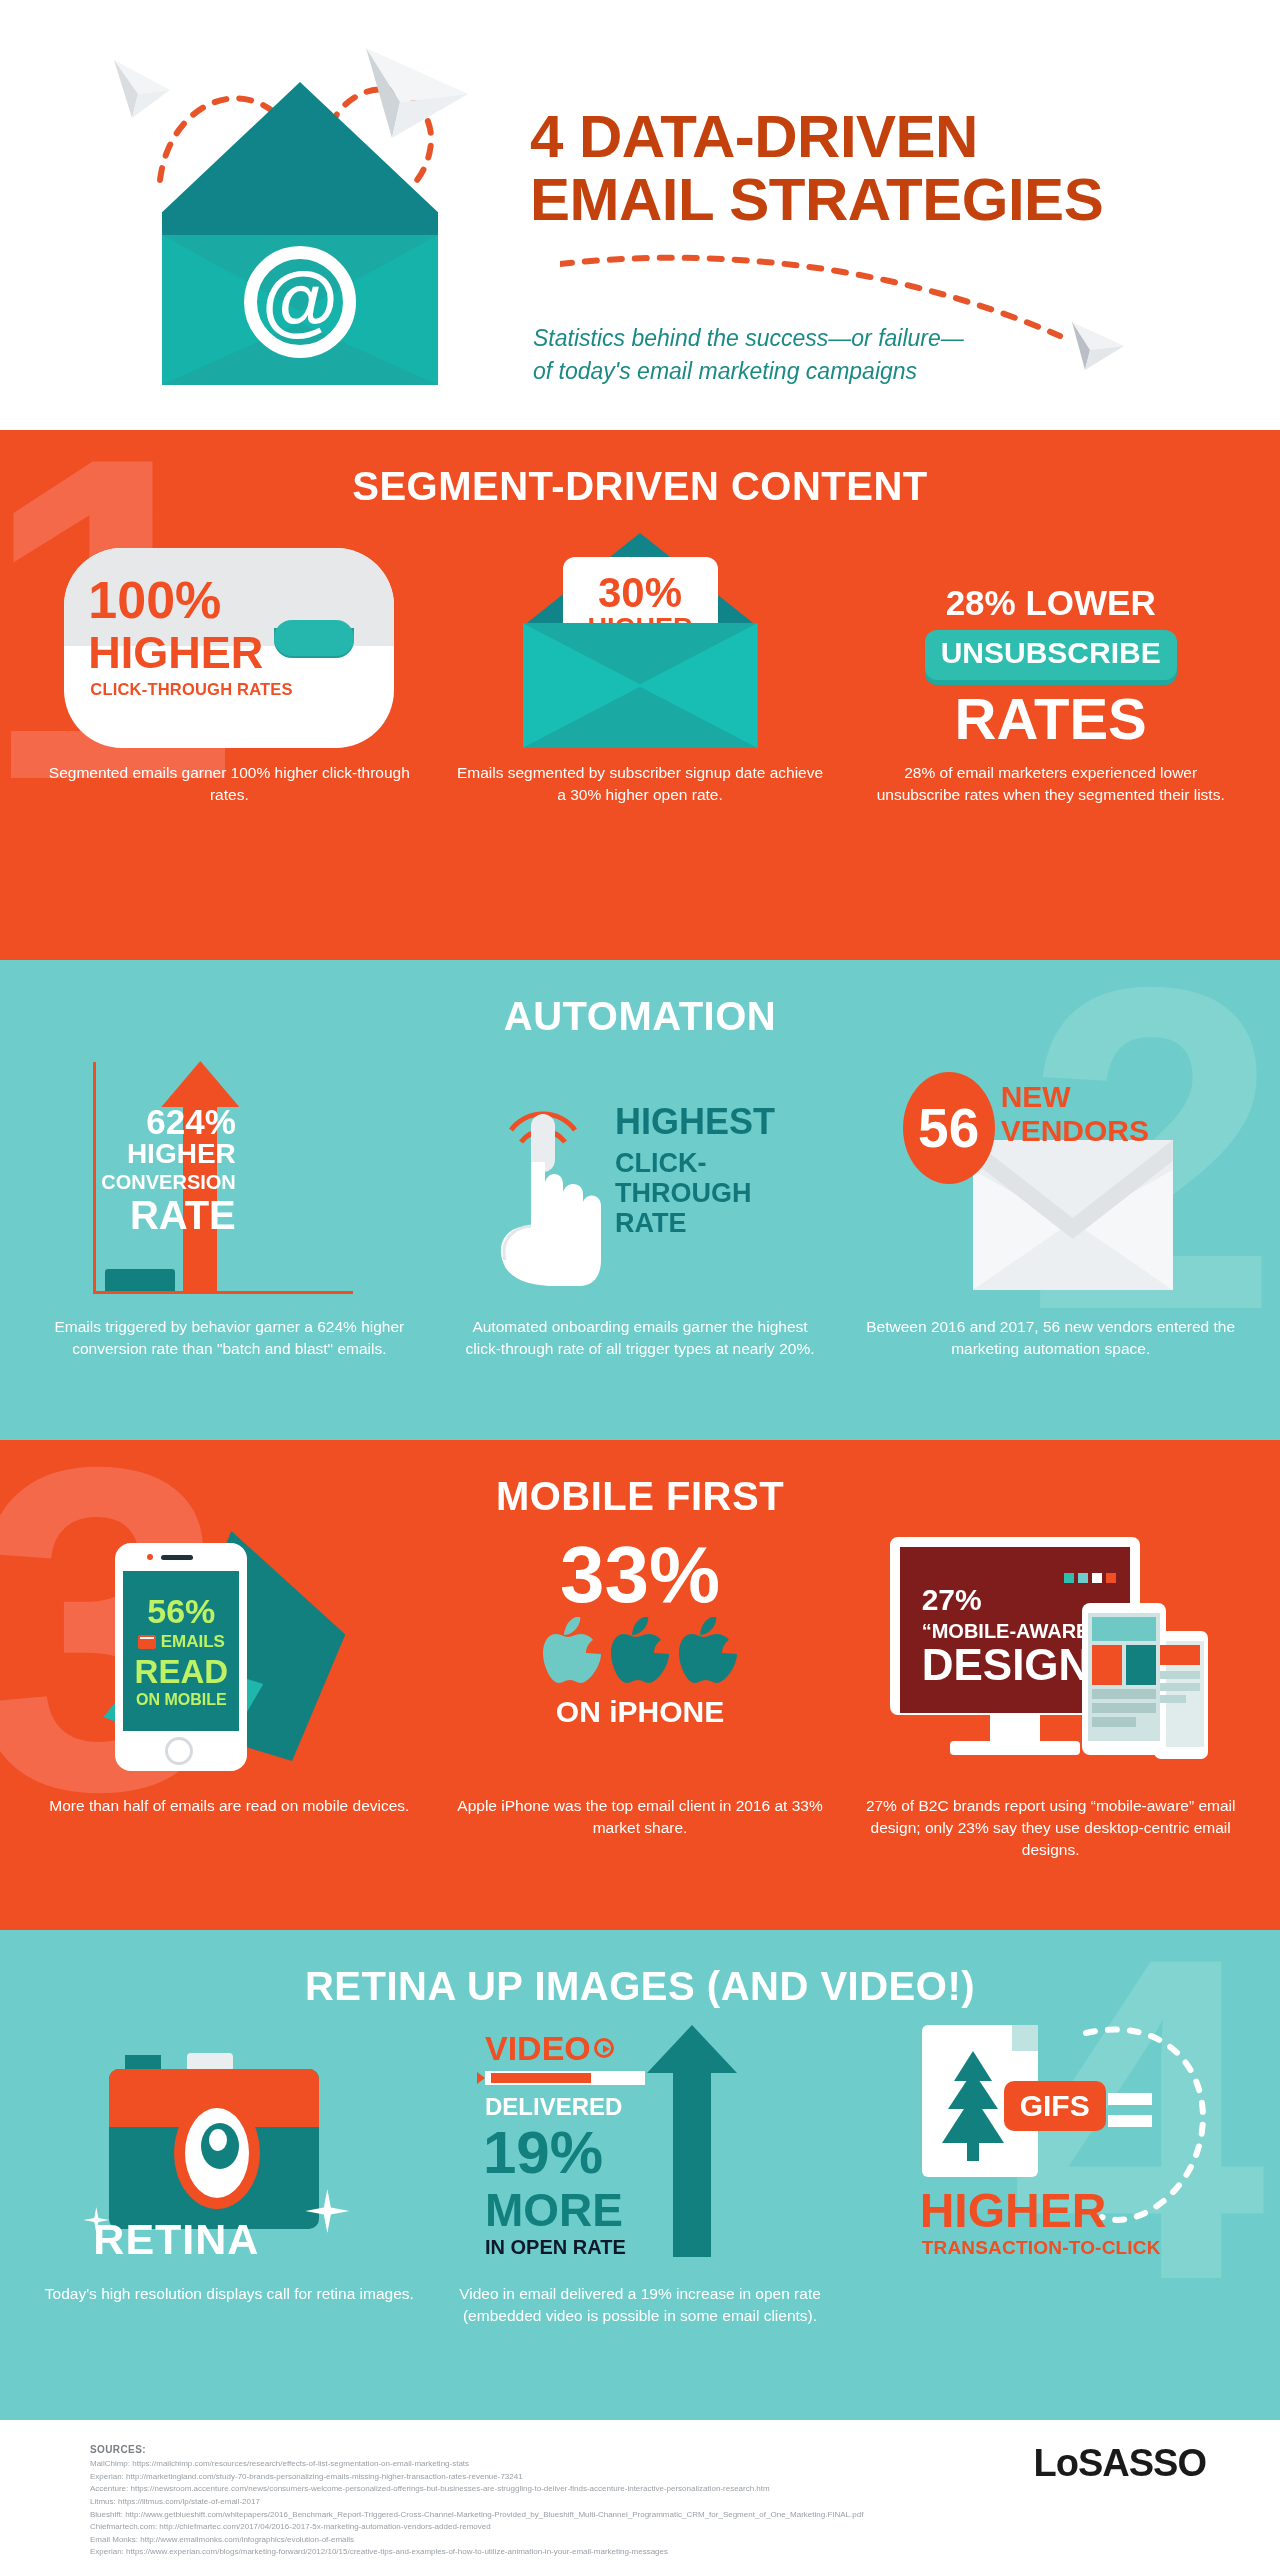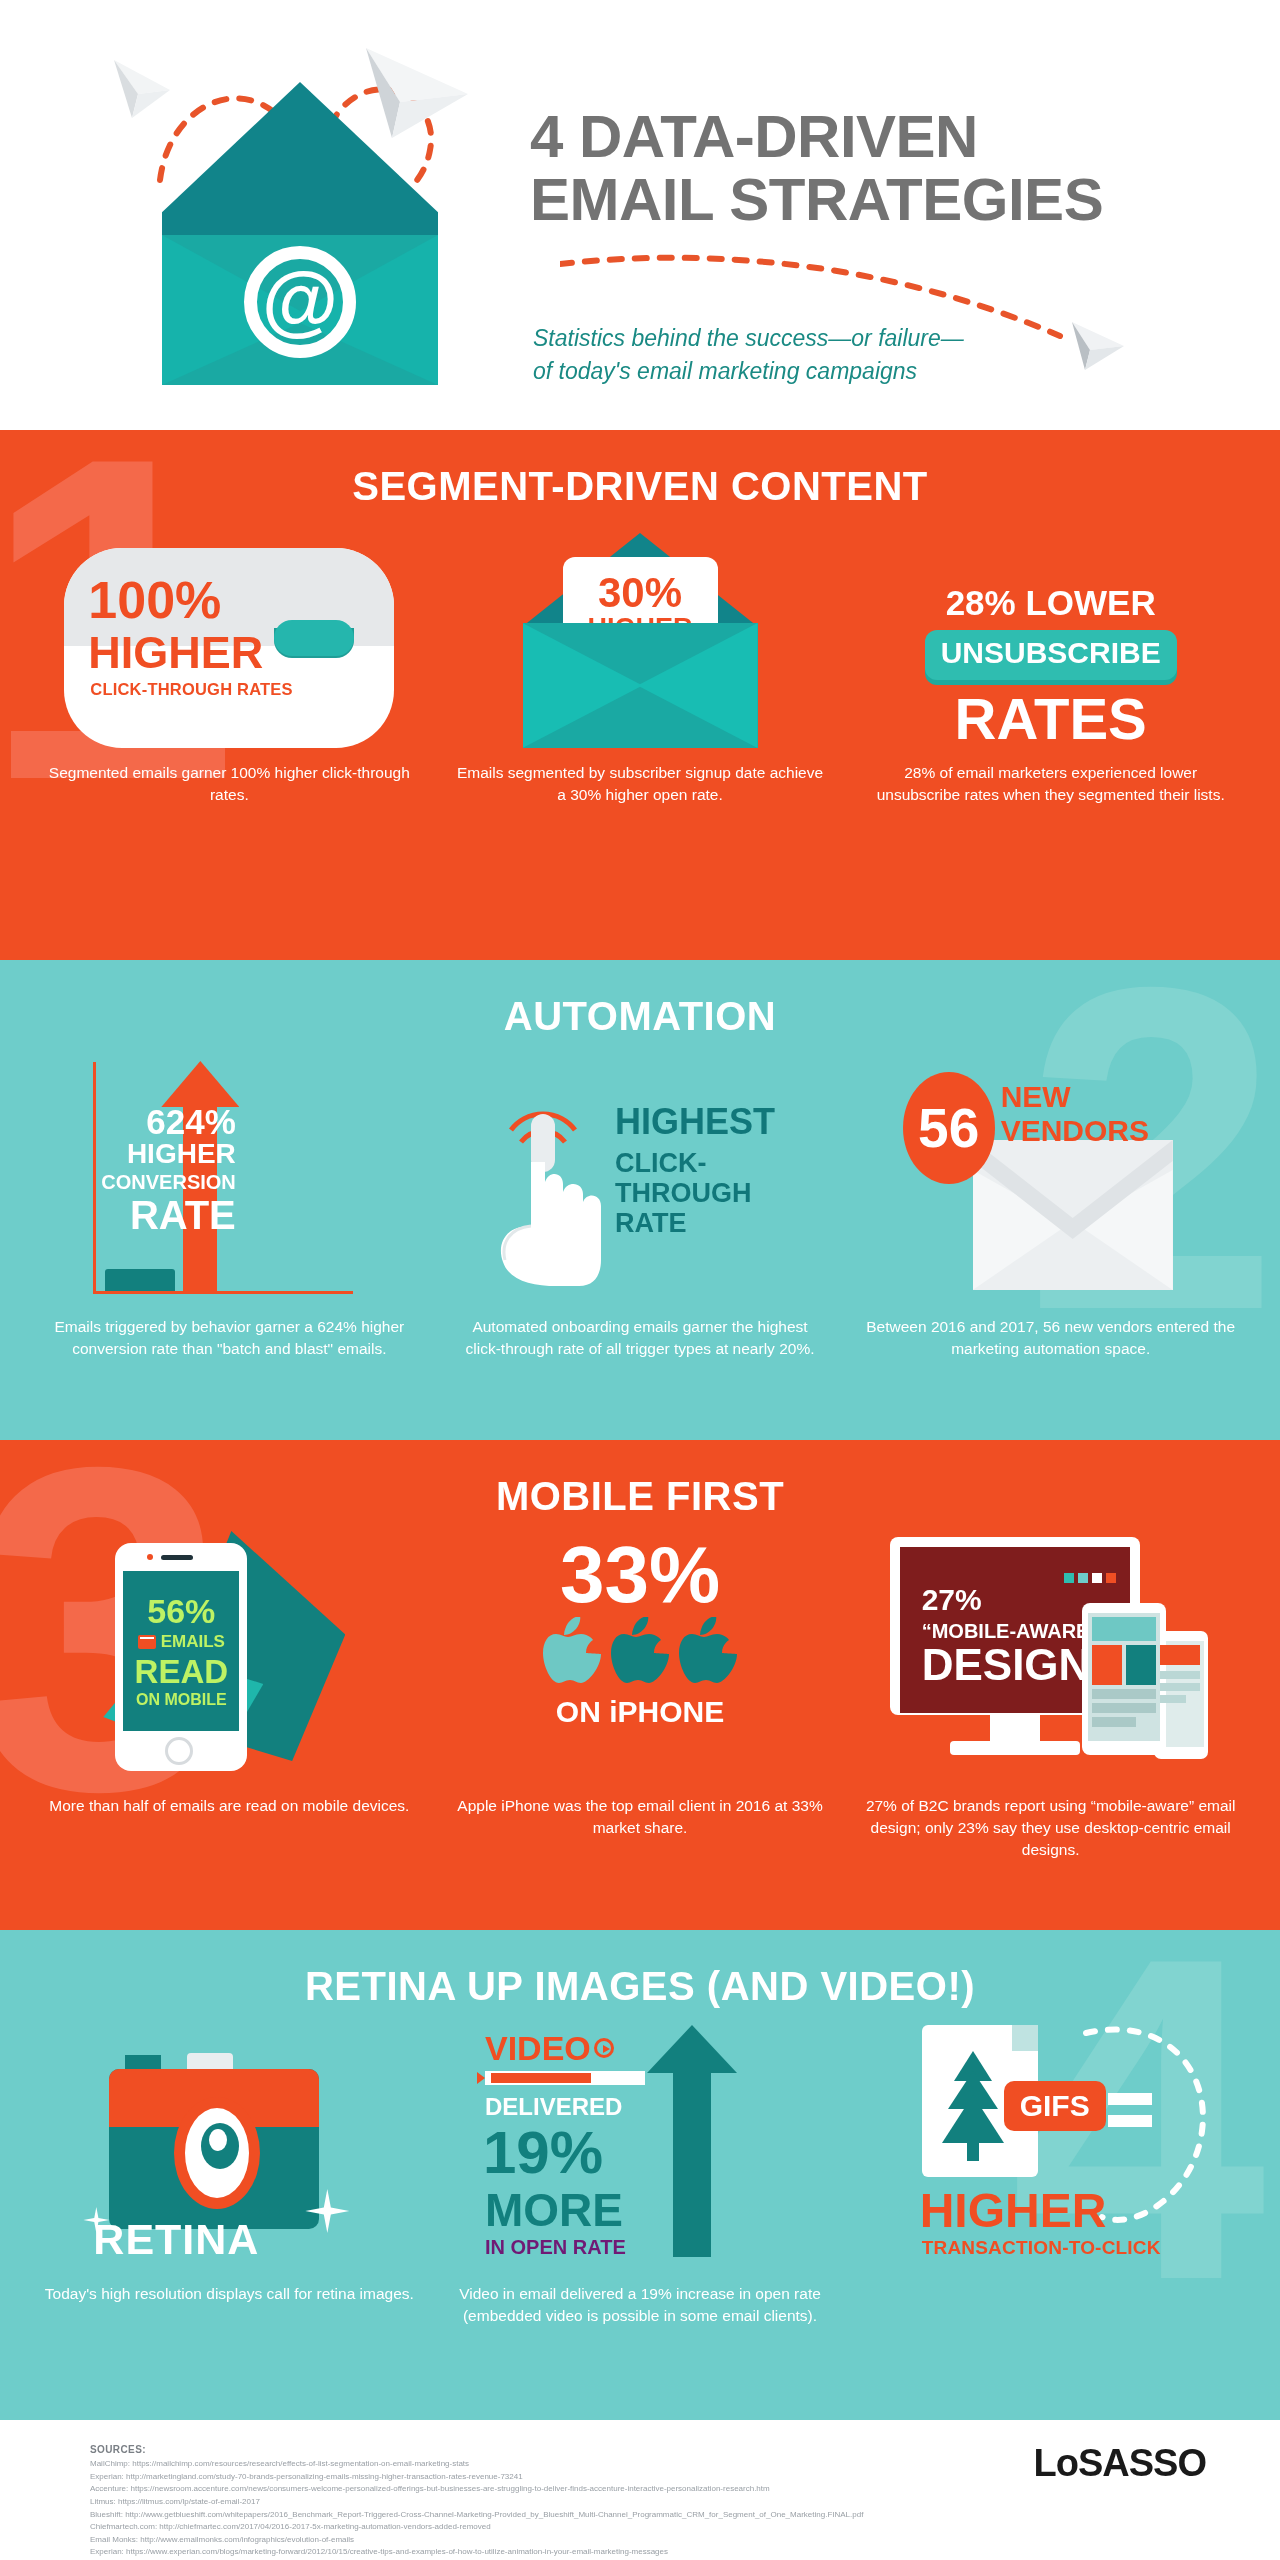--- a/index.html
+++ b/index.html
@@ -64,21 +64,21 @@
     font-size: 78px; font-weight: bold; color: #ffffff;
     font-family: "Liberation Sans", sans-serif;
   }
   .plane { position: absolute; }
   .plane svg { display: block; }
 
   .dashcurve { position: absolute; left: 100px; top: 40px; width: 620px; height: 330px; }
 
   .head-title {
     position: absolute; left: 530px; top: 105px;
-    color: #737373;
+    color: #c2410c;
     font-size: 60px;
     font-weight: bold;
     letter-spacing: -0.5px;
     line-height: 1.05;
     font-family: "Liberation Sans", sans-serif;
   }
   .head-title .l2 { display: block; }
   .head-sub {
     position: absolute; left: 533px; top: 322px;
     color: #1a8a84;
@@ -356,21 +356,21 @@
   .vid4 { position:relative; width: 330px; height: 250px;}
   .vid4 .video { position:absolute; left: 10px; top: 12px; color:#f04e23; font-size: 34px; font-weight:bold; line-height:1; display:flex; align-items:center; gap:3px;}
   .vid4 .playc { width:20px; height:20px; border:3px solid #f04e23; border-radius:50%; position:relative; display:inline-block;}
   .vid4 .playc::after{ content:""; position:absolute; left:6px; top:4px; border-left:7px solid #f04e23; border-top:4px solid transparent; border-bottom:4px solid transparent;}
   .vid4 .bar { position:absolute; left: 10px; top: 52px; width: 160px; height: 14px; background:#ffffff;}
   .vid4 .barfill { position:absolute; left: 16px; top: 54px; width: 100px; height: 10px; background:#f04e23;}
   .vid4 .tri { position:absolute; left: 2px; top: 53px; border-left:8px solid #f04e23; border-top:6px solid transparent; border-bottom:6px solid transparent;}
   .vid4 .deliv { position:absolute; left: 10px; top: 76px; color:#ffffff; font-size: 24px; font-weight:bold; line-height:1;}
   .vid4 .n19 { position:absolute; left: 8px; top: 104px; color:#12807e; font-size: 60px; font-weight:bold; line-height:1;}
   .vid4 .more { position:absolute; left: 10px; top: 168px; color:#12807e; font-size: 46px; font-weight:bold; line-height:1;}
-  .vid4 .inopen { position:absolute; left: 10px; top: 218px; color:#701a75; font-size: 20px; font-weight:bold; line-height:1;}
+  .vid4 .inopen { position:absolute; left: 10px; top: 218px; color:#0f172a; font-size: 20px; font-weight:bold; line-height:1;}
   .vid4 .arrw { position:absolute; left: 198px; top: 46px; width: 38px; height: 192px; background:#12807e;}
   .vid4 .arrh { position:absolute; left: 172px; top: 6px; width: 90px; height: 48px; background:#12807e; clip-path: polygon(50% 0, 100% 100%, 0 100%);}
 
   
   .gif4 { position:relative; width: 330px; height: 250px;}
   .gif4 .doc { position:absolute; left: 36px; top: 6px; width: 116px; height: 152px; background:#ffffff; border-radius: 6px;}
   .gif4 .fold{ position:absolute; left: 126px; top: 6px; width: 26px; height: 26px; background:#bfe3e1;}
   .gif4 .tree{ position:absolute; left: 54px; top: 32px; width: 66px; height: 110px;}
   .gif4 .gifsbox { position:absolute; left: 118px; top: 62px; background:#f04e23; color:#ffffff; font-size: 30px; font-weight:bold; padding: 8px 16px; border-radius: 10px;}
   .gif4 .eq1 { position:absolute; left: 222px; top: 74px; width: 44px; height: 12px; background:#ffffff;}

